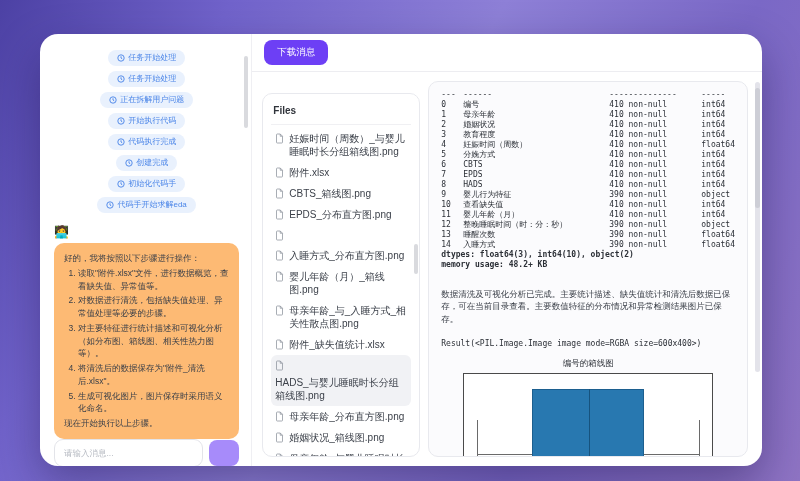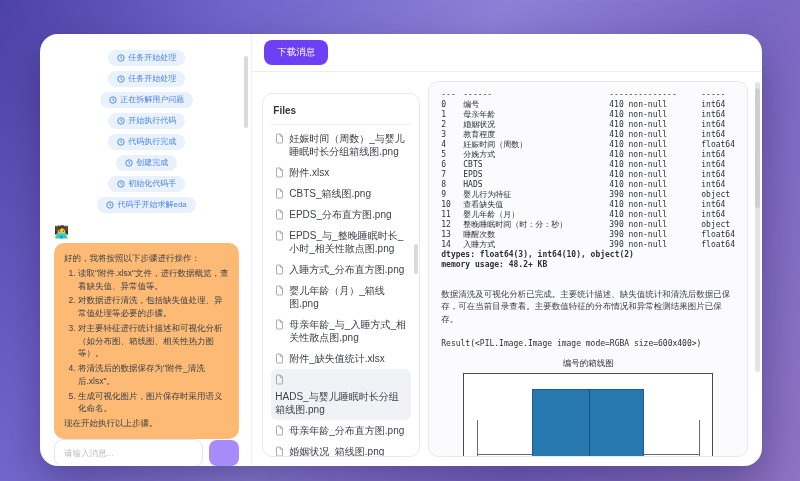--- a/index.html
+++ b/index.html
@@ -240,21 +240,20 @@
                 <path d="M14 2v6h6"></path>
               </svg>
               <span>EPDS_分布直方图.png</span>
             </div>
 
             <div class="file-item">
               <svg viewBox="0 0 24 28" fill="none" stroke="#8b919b" stroke-width="2">
                 <path d="M14 2H6a2 2 0 0 0-2 2v20a2 2 0 0 0 2 2h12a2 2 0 0 0 2-2V8z"></path>
                 <path d="M14 2v6h6"></path>
               </svg>
-              <span>EPDS_与_整晚睡眠时长_小时_相关性散点图.png</span>
             </div>
 
             <div class="file-item">
               <svg viewBox="0 0 24 28" fill="none" stroke="#8b919b" stroke-width="2">
                 <path d="M14 2H6a2 2 0 0 0-2 2v20a2 2 0 0 0 2 2h12a2 2 0 0 0 2-2V8z"></path>
                 <path d="M14 2v6h6"></path>
               </svg>
               <span>入睡方式_分布直方图.png</span>
             </div>
 

